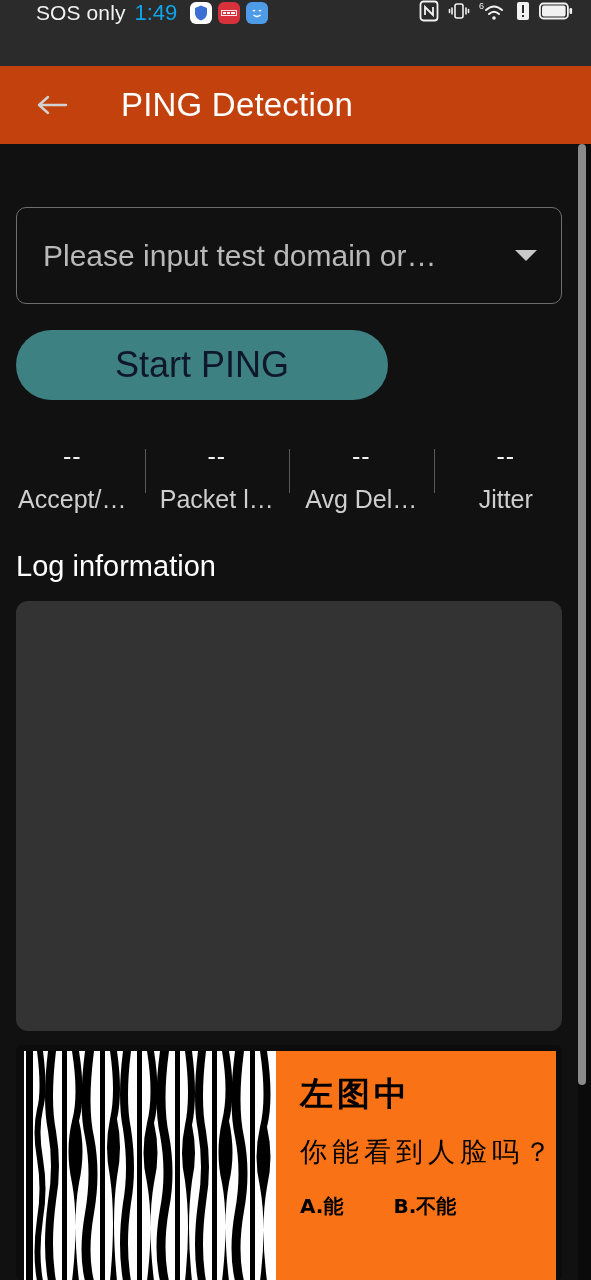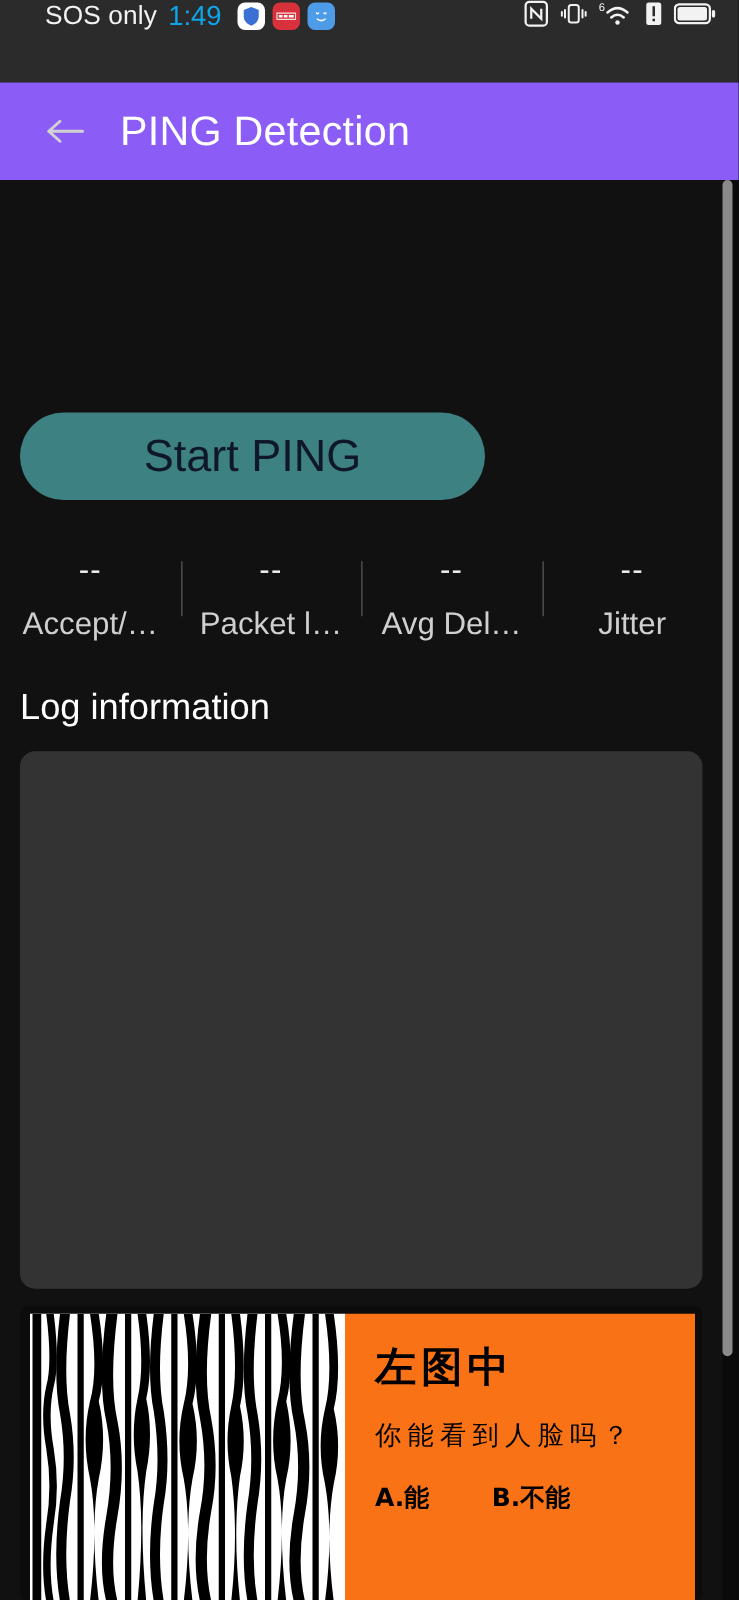--- a/index.html
+++ b/index.html
@@ -31,22 +31,22 @@
   .notif.shield svg { display:block; }
   .notif.red  { background:#D7313B; font-size:7px; letter-spacing:-.5px; font-weight:bold; }
   .notif.blue { background:#4E9BE8; }
 
   .sb-right { display:flex; align-items:center; gap:9px; }
   .sb-right svg { display:block; }
 
   
   .appbar {
     position:absolute; top:66px; left:0; width:591px; height:78px;
-    background:#8b5cf6;
-    display:flex; align-items:center; padding-left:30px;
+    background:#c2410c;
+    display:flex; align-items:center; padding-left:30px;gap:25px;
   }
   .back-btn {
     width:44px; height:44px; display:flex; align-items:center; justify-content:center;
     cursor:pointer;
   }
   .appbar-title {
     color:#FFFFFF; font-size:33px; font-weight:400; margin-left:22px; letter-spacing:.2px;
   }
 
   
@@ -107,21 +107,21 @@
   .ad-illusion {
     width:252px; height:100%; background:#ffffff; position:relative; overflow:hidden;
     margin:6px 0 0 8px;
   }
   .ad-text {
     flex:1; background:#f97316; margin:6px 6px 0 0;
     padding:22px 0 0 24px; color:#000000;
   }
   .ad-line1 { font-size:33px; font-weight:bold; letter-spacing:4px; line-height:1.25;
               font-family:"DejaVu Sans", sans-serif; }
-  .ad-line2 { font-size:21px; letter-spacing:5px; margin-top:22px; line-height:1.2;
+  .ad-line2 { font-size:27px; letter-spacing:5px; margin-top:22px; line-height:1.2;
               font-family:"DejaVu Sans", sans-serif; }
   .ad-opts { display:flex; gap:50px; margin-top:24px; font-size:20px;
              font-family:"DejaVu Sans", sans-serif;font-weight:bold; }
 
   .scrollbar {
     position:absolute; right:5px; top:144px; width:8px; height:941px;
     background:#8A8A8A; border-radius:4px; cursor:pointer;
   }
   .right-gutter {
     position:absolute; right:0; top:144px; width:13px; height:1136px; background:#0A0A0A;
@@ -203,20 +203,24 @@
     <div class="back-btn">
       <svg width="34" height="30" viewBox="0 0 34 30">
           <path d="M13 7 L4 15 L13 23 M4 15 H31" stroke="#D2D2D2" stroke-width="2.4" fill="none" stroke-linecap="round" stroke-linejoin="round"></path>
         </svg>
     </div>
     <div class="appbar-title">PING Detection</div>
   </div>
 
   <div class="content">
 
+    <div class="domain-field">
+      <span class="domain-placeholder">Please input test domain or…</span>
+      <span class="caret-down"></span>
+    </div>
 
     <div class="btn-row">
       <button class="btn-start">Start PING</button>
     </div>
 
     <div class="stats">
       <div class="stat">
         <span class="stat-value">--</span>
         <span class="stat-label">Accept/…</span>
       </div>

